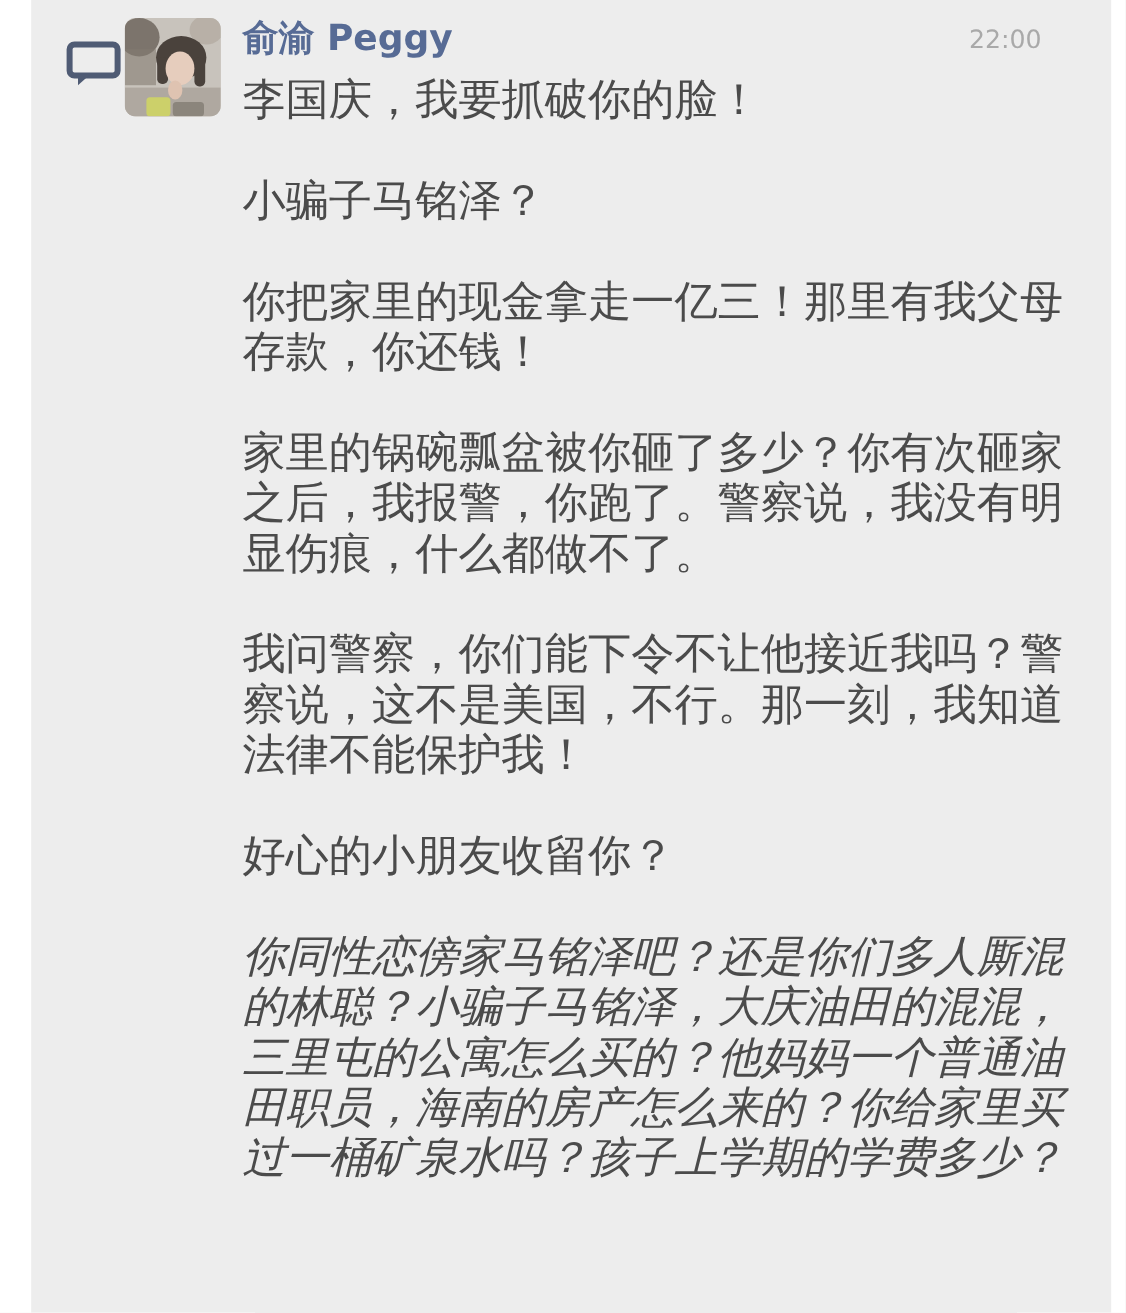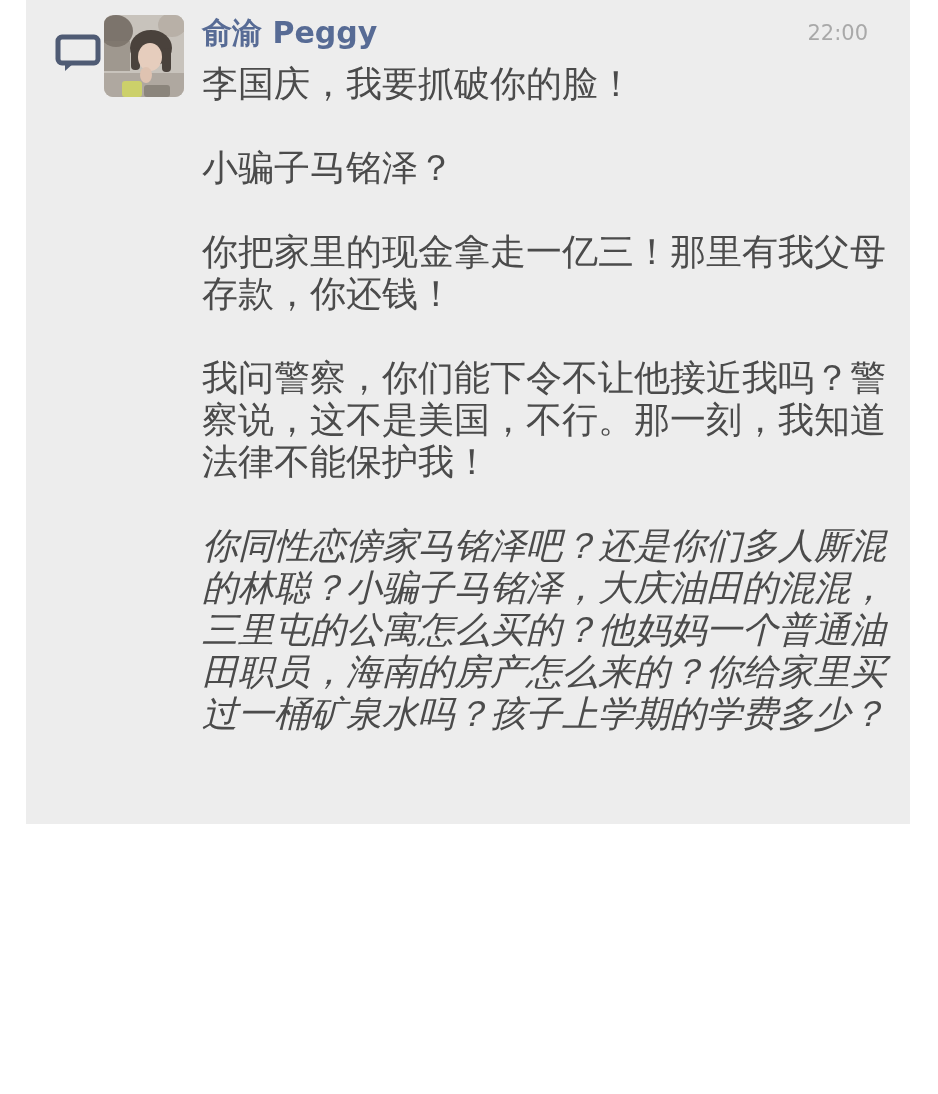--- a/index.html
+++ b/index.html
@@ -6,22 +6,23 @@
   body {
     width: 938px; height: 1094px;
     background: #ffffff;
     font-family: "DejaVu Sans", "Liberation Sans", sans-serif;
     overflow: hidden;
     position: relative;
   }
   .card {
     position: absolute;
     left: 26px; top: 0;
-    width: 884px; height: 824px;
+    width: 884px; height: 1094px;
     background: #ededed;
+    padding-left: 16px;
   }
   .comment-icon-wrap {
     position: absolute;
     left: 29px; top: 34px;
     width: 46px; height: 38px;
   }
   .avatar {
     position: absolute;
     left: 78px; top: 15px;
     width: 80px; height: 82px;
@@ -101,18 +102,20 @@
 
   <div class="content">
     <div class="header">
       <span class="name">俞渝 Peggy</span>
       <span class="time">22:00</span>
     </div>
     <div class="message">
         <p>李国庆，我要抓破你的脸！</p>
         <p>小骗子马铭泽？</p>
         <p>你把家里的现金拿走一亿三！那里有我父母存款，你还钱！</p>
+        <p>家里的锅碗瓢盆被你砸了多少？你有次砸家之后，我报警，你跑了。警察说，我没有明显伤痕，什么都做不了。</p>
         <p>我问警察，你们能下令不让他接近我吗？警察说，这不是美国，不行。那一刻，我知道法律不能保护我！</p>
+        <p>好心的小朋友收留你？</p>
         <p>你同性恋傍家马铭泽吧？还是你们多人厮混的林聪？小骗子马铭泽，大庆油田的混混，三里屯的公寓怎么买的？他妈妈一个普通油田职员，海南的房产怎么来的？你给家里买过一桶矿泉水吗？孩子上学期的学费多少？</p>
       </div>
   </div>
 
 </div>
 
 </body></html>

